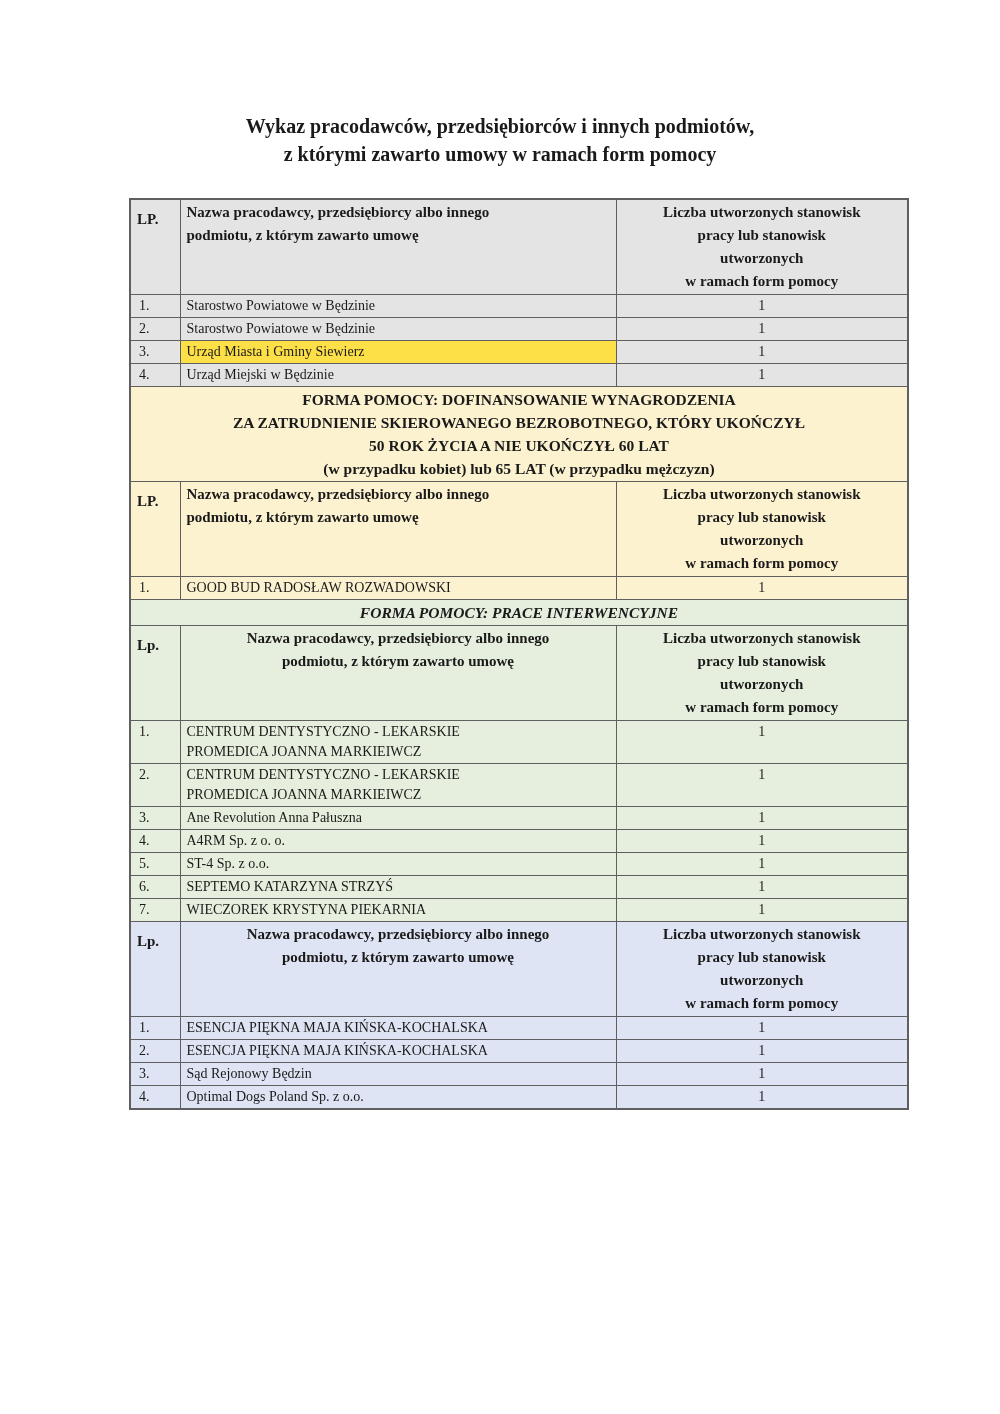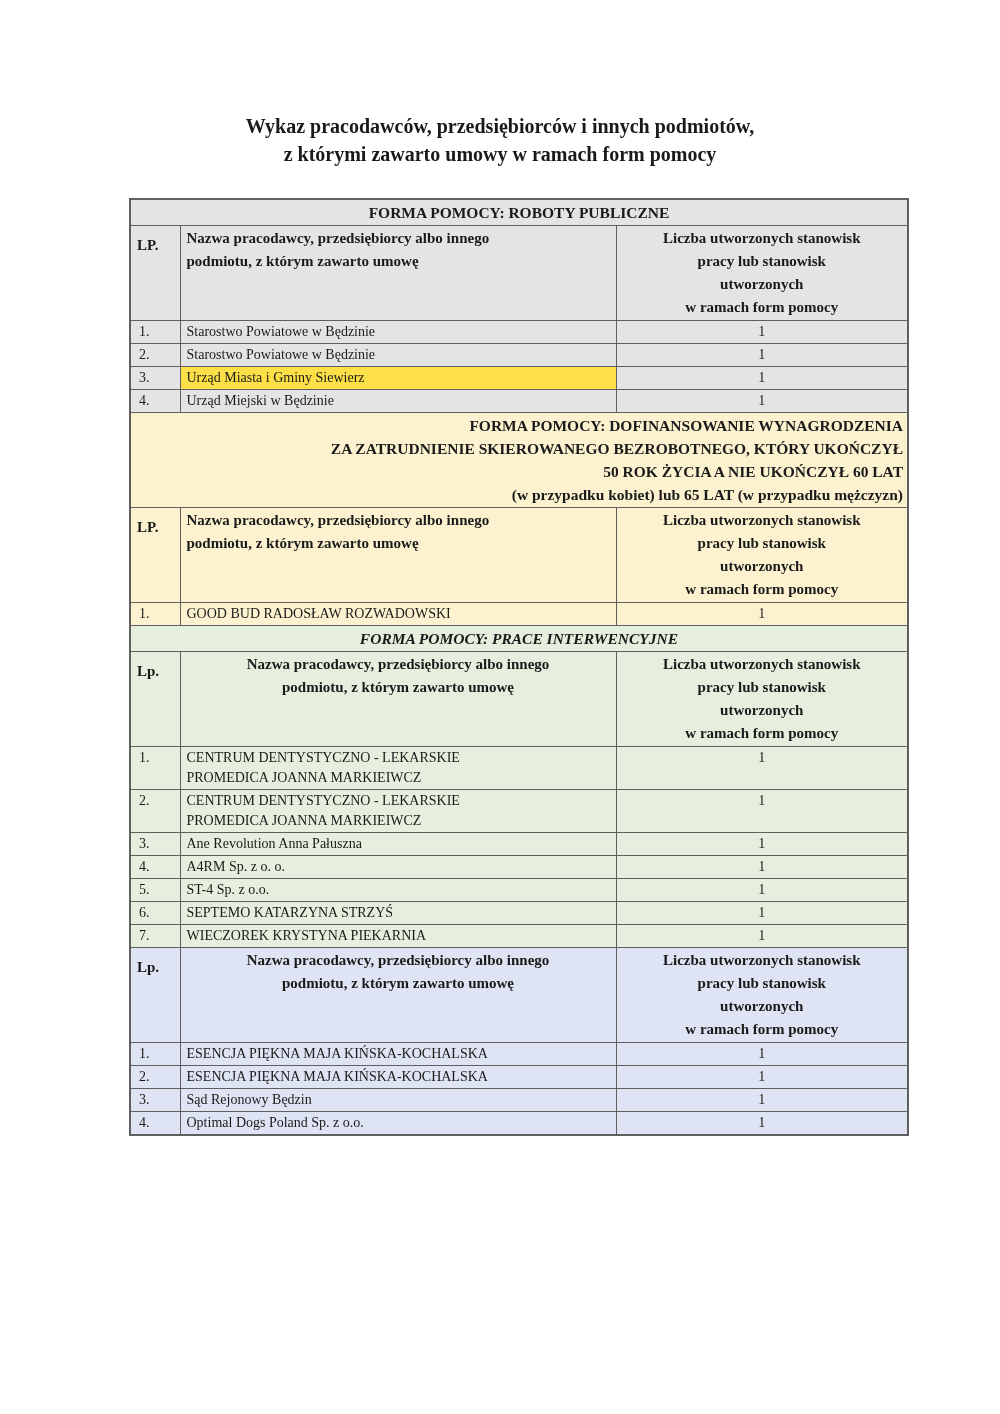--- a/index.html
+++ b/index.html
@@ -99,23 +99,20 @@
 
 
   <table class="main">
     <colgroup>
         <col class="c-lp">
         <col class="c-name">
         <col class="c-count">
       </colgroup>
 
     <tbody>
-        <tr>
-      <td class="bar" colspan="3" data-bg="sections.0.color" style="background-color: rgb(228, 228, 228);">FORMA POMOCY: ROBOTY PUBLICZNE</td>
-    </tr>
     <tr>
       <td class="hdr lp-cell" data-bg="sections.0.color" style="background-color: rgb(228, 228, 228);">LP.</td>
       <td class="hdr name-cell" data-bg="sections.0.color" style="background-color: rgb(228, 228, 228);">Nazwa pracodawcy, przedsiębiorcy albo innego
 podmiotu, z którym zawarto umowę</td>
       <td class="hdr count-cell" data-bg="sections.0.color" style="background-color: rgb(228, 228, 228);">Liczba utworzonych stanowisk
 pracy lub stanowisk
 utworzonych
 w ramach form pomocy</td>
     </tr>
     <tr>
@@ -133,21 +130,21 @@
       <td class="data name-cell" data-bg="sections.0.color" style="background-color: #fde047;">Urząd Miasta i Gminy Siewierz</td>
       <td class="data count-cell" data-bg="sections.0.color" style="background-color: rgb(228, 228, 228);">1</td>
     </tr>
     <tr>
       <td class="data lp-cell" data-bg="sections.0.color" style="background-color: rgb(228, 228, 228);">4.</td>
       <td class="data name-cell" data-bg="sections.0.color" style="background-color: rgb(228, 228, 228);">Urząd Miejski w Będzinie</td>
       <td class="data count-cell" data-bg="sections.0.color" style="background-color: rgb(228, 228, 228);">1</td>
     </tr>
 
     <tr>
-      <td class="bar" colspan="3" data-bg="sections.1.color" style="background-color: rgb(252, 242, 208); text-align: right;">FORMA POMOCY: DOFINANSOWANIE WYNAGRODZENIA
+      <td class="bar" colspan="3" data-bg="sections.1.color" style="background-color: rgb(252, 242, 208);">FORMA POMOCY: DOFINANSOWANIE WYNAGRODZENIA
 ZA ZATRUDNIENIE SKIEROWANEGO BEZROBOTNEGO, KTÓRY UKOŃCZYŁ
 50 ROK ŻYCIA A NIE UKOŃCZYŁ 60 LAT
 (w przypadku kobiet) lub 65 LAT (w przypadku mężczyzn)</td>
     </tr>
     <tr>
       <td class="hdr lp-cell" data-bg="sections.1.color" style="background-color: rgb(252, 242, 208);">LP.</td>
       <td class="hdr name-cell" data-bg="sections.1.color" style="background-color: rgb(252, 242, 208);">Nazwa pracodawcy, przedsiębiorcy albo innego
 podmiotu, z którym zawarto umowę</td>
       <td class="hdr count-cell" data-bg="sections.1.color" style="background-color: rgb(252, 242, 208);">Liczba utworzonych stanowisk
 pracy lub stanowisk

